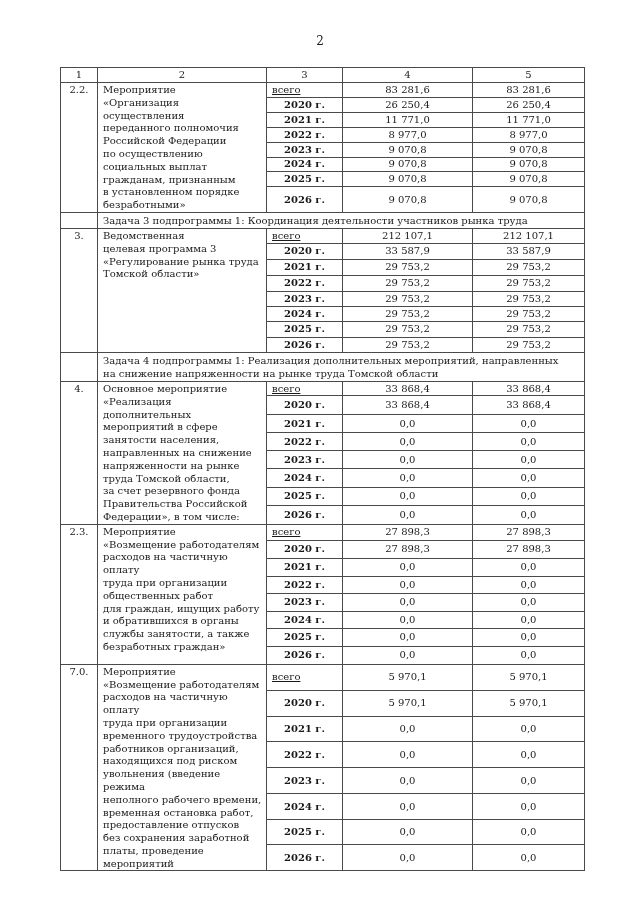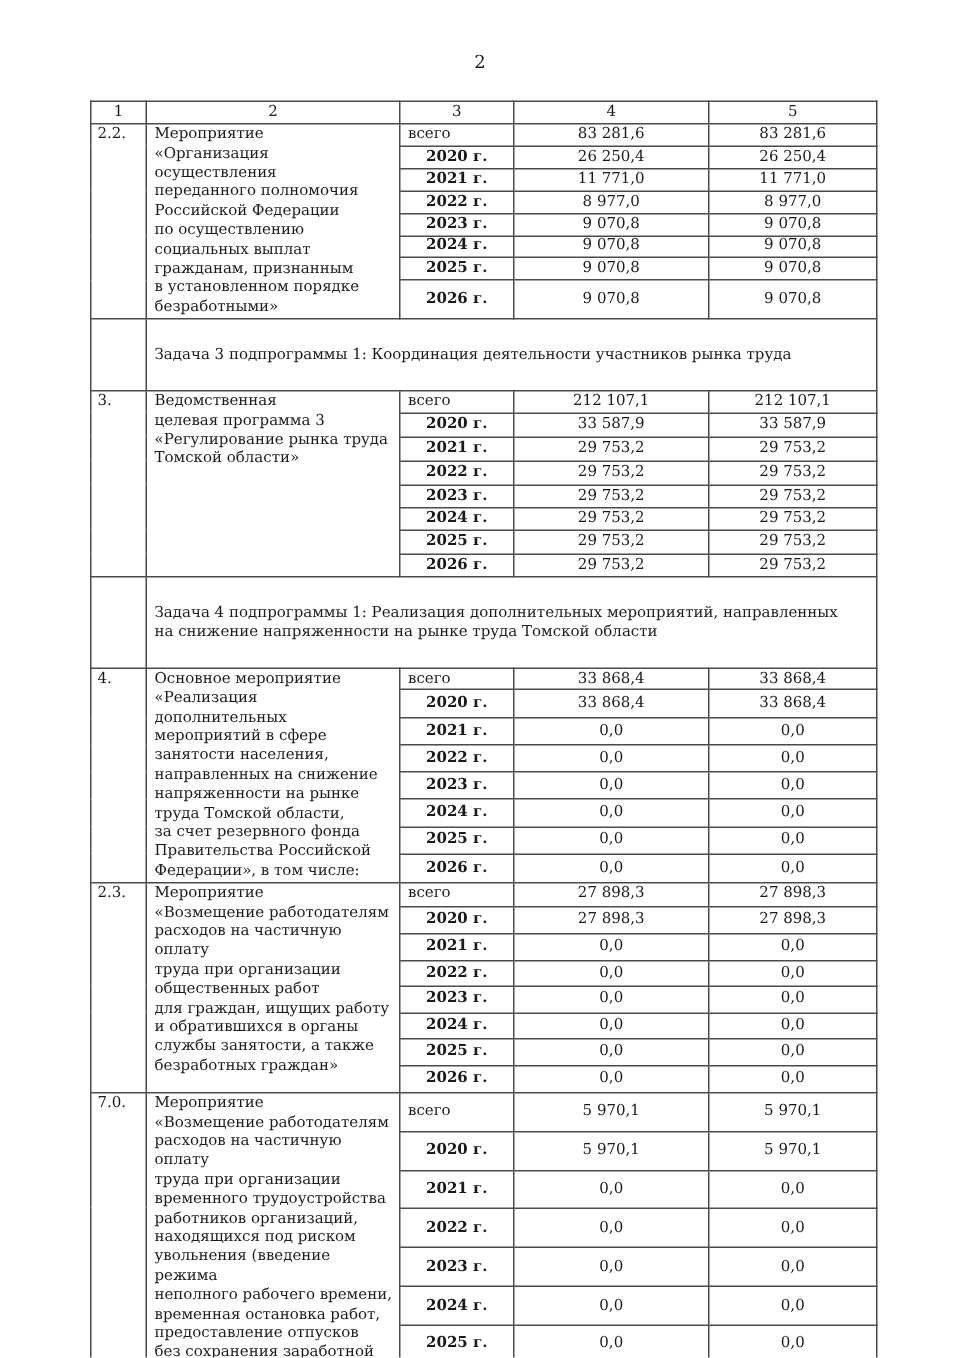--- a/index.html
+++ b/index.html
@@ -6,26 +6,26 @@
   body { width: 640px; height: 905px; position: relative; overflow: hidden;
          font-family: "DejaVu Serif", "Liberation Serif", serif; color: #1a1a1a; }
   .page-num { position: absolute; top: 34px; left: 0; width: 640px; text-align: center;
               font-size: 12px; }
   table.grid { position: absolute; left: 60px; top: 67px; width: 524px;
                border-collapse: collapse; table-layout: fixed; font-size: 10px; line-height: 12px; }
   table.grid td { border: 1px solid #4a4a4a; padding: 0 4px; vertical-align: middle; }
   col.c1 { width: 37px; } col.c2 { width: 169px; } col.c3 { width: 76px; }
   col.c4 { width: 130px; } col.c5 { width: 112px; }
   .hdr td { text-align: center; height: 14px; padding: 0; }
-  .num { vertical-align: top !important; padding-top: 1px !important; }
+  .num { text-align: center; vertical-align: top !important; padding-top: 1px !important; }
   .desc { vertical-align: top !important; padding: 1px 4px 0 5px !important; white-space: pre-line; line-height: 12.8px; }
   .year { text-align: center; font-weight: bold; }
-  .total { text-align: left; padding-left: 5px !important; }
+  .total { text-align: left; padding-left: 5px !important; text-decoration: underline; }
   .val { text-align: center; }
-  .task td.task-text { padding: 17px 5px; white-space: pre-line; line-height: 13px; }
+  .task td.task-text { padding: 1px 5px; white-space: pre-line; line-height: 13px; }
 </style>
 </head>
 <body>
 
 <div class="page-num">2</div>
 
 <table class="grid">
   <colgroup>
     <col class="c1">
       <col class="c2">

